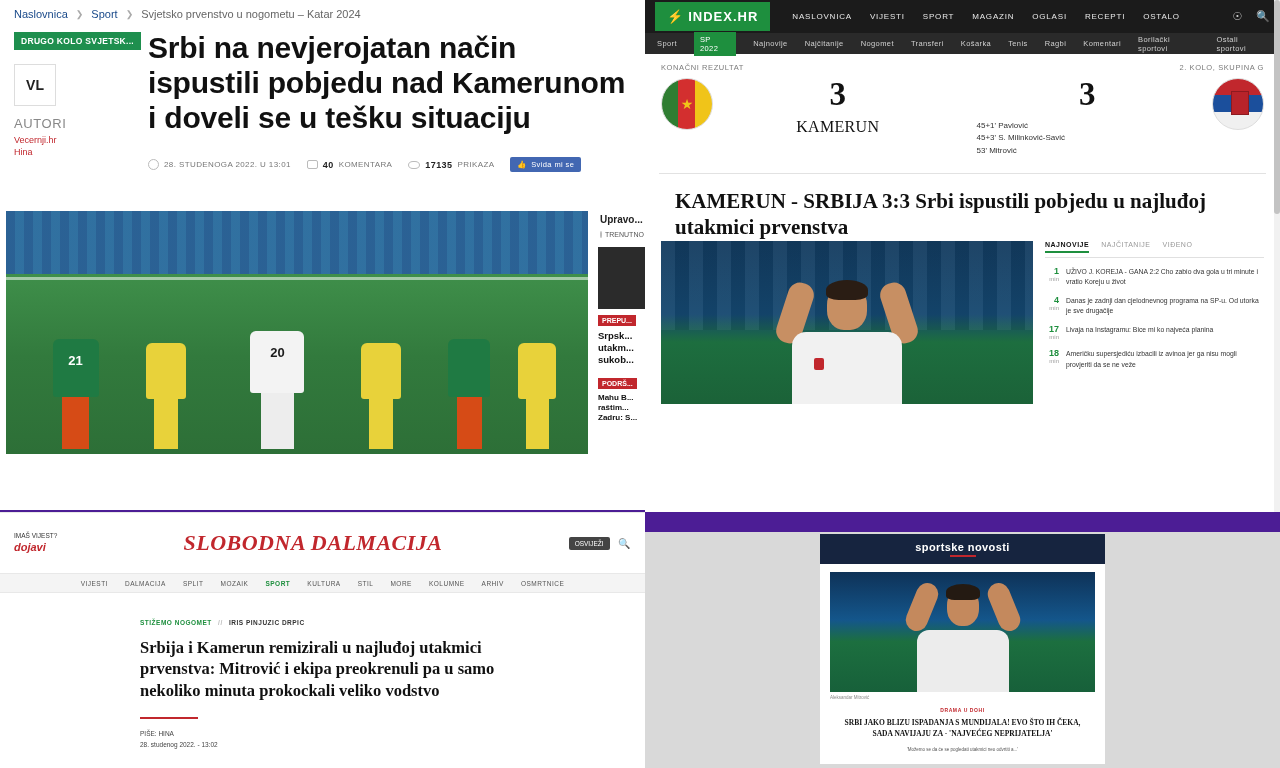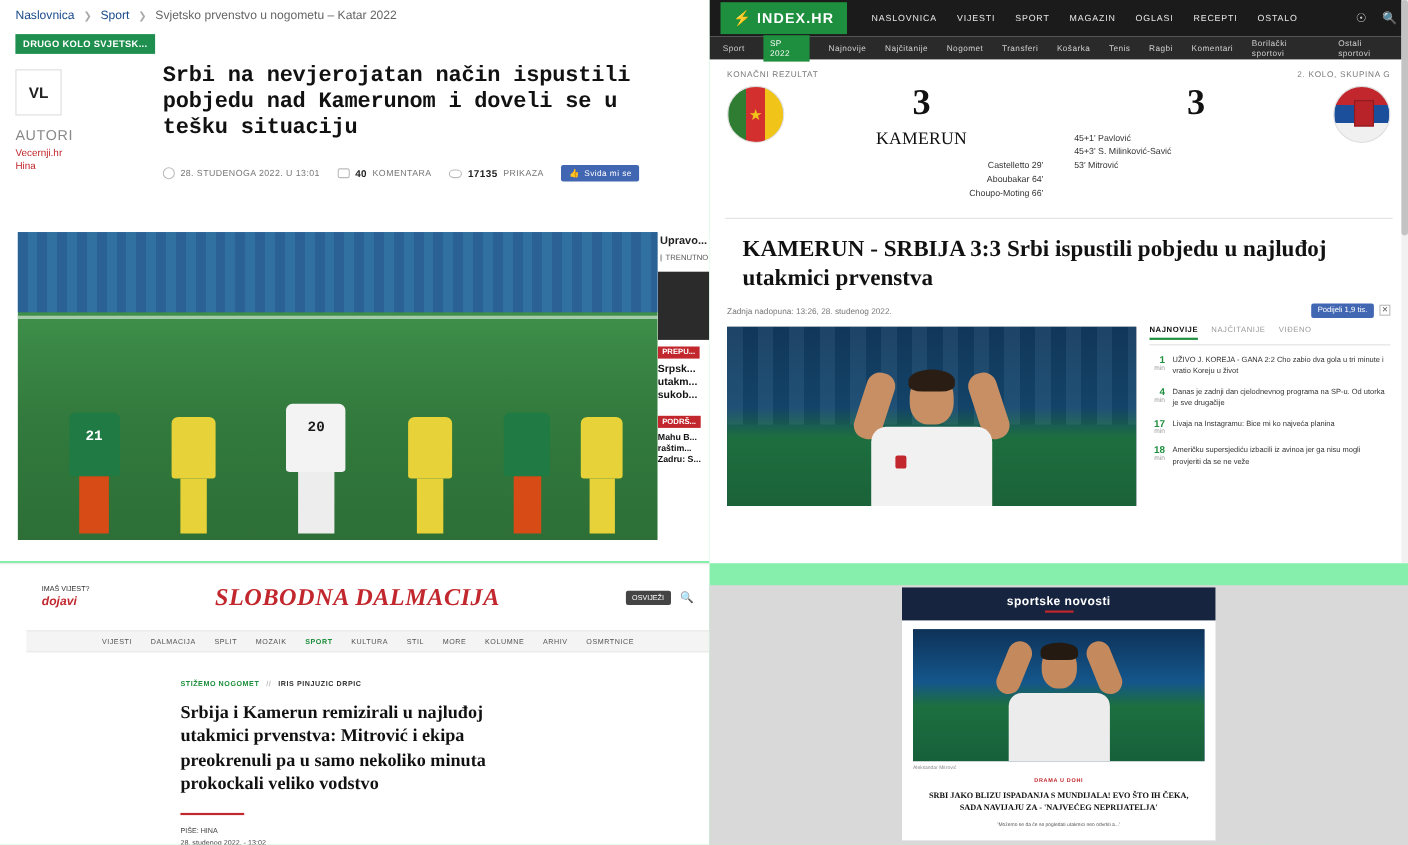--- a/index.html
+++ b/index.html
@@ -2,48 +2,48 @@
 <html><head>
 <meta charset="utf-8">
 <style>
   * { box-sizing: border-box; margin: 0; padding: 0; }
   html, body {
     width: 1280px; height: 768px;
     background: #ffffff;
     font-family: "Liberation Sans", sans-serif;
     overflow: hidden;
   }
-  .screen { position: relative; width: 1280px; height: 768px; background:#86efac; }
+  .screen { position: relative; width: 1280px; height: 768px; background:#4c1d95; }
 
   
   .q1 { position:absolute; left:0; top:0; width:645px; height:510px; background:#fff; overflow:hidden; }
   .q1-breadcrumb { display:flex; align-items:center; gap:8px; padding:8px 14px 6px 14px; font-size:11px; color:#444; }
   .q1-breadcrumb .crumb { color:#1a4a8a; }
   .q1-breadcrumb .crumb.muted { color:#666; }
   .q1-breadcrumb .sep { color:#aaa; font-size:9px; }
   .q1-body { display:flex; padding: 4px 14px 0 14px; gap:14px; }
   .q1-left { width:120px; flex:0 0 120px; }
   .q1-tag { display:inline-block; background:#1e8f4e; color:#fff; font-size:8.5px; font-weight:bold;
             letter-spacing:.3px; padding:4px 7px; white-space:nowrap; }
   .q1-logo { width:42px; height:42px; border:1px solid #ddd; margin-top:14px; display:flex;
              align-items:center; justify-content:center; font-weight:bold; font-size:14px; color:#222;}
   .q1-authors-label { font-size:13px; color:#888; letter-spacing:.6px; margin-top:10px; }
   .q1-author { font-size:9px; color:#c1272d; line-height:1.35; margin-top:3px; }
   .q1-right { flex:1; }
-  .q1-headline { font-family:Liberation Mono, monospace; font-weight:bold; font-size:20px; line-height:1.17;
-                 color:#111; letter-spacing:-.2px;margin-top:28px; }
+  .q1-headline { font-family:Liberation Sans, sans-serif; font-weight:bold; font-size:30px; line-height:1.17;
+                 color:#111; letter-spacing:-.2px; }
   .q1-sub { font-family:"Liberation Serif", serif; font-size:11.5px; color:#333; margin-top:13px; line-height:1.4;}
   .q1-meta { display:flex; align-items:center; gap:16px; margin-top:22px; font-size:8px; color:#777; letter-spacing:.4px;}
   .q1-meta .mi { display:flex; align-items:center; gap:5px; }
   .q1-meta .val { color:#222; font-weight:bold; font-size:9px; }
   .ico-circle { width:11px; height:11px; border:1px solid #bbb; border-radius:50%; display:inline-block;}
   .ico-bubble { width:11px; height:9px; border:1px solid #bbb; border-radius:2px; display:inline-block;}
   .ico-eye { width:12px; height:8px; border:1px solid #bbb; border-radius:50%/60%; display:inline-block;}
   .fb-like { background:#4267b2; color:#fff; font-size:7.5px; padding:3px 7px; border-radius:2px; display:flex; gap:4px; align-items:center;}
-  .q1-photo { position:absolute; left:16px; top:211px; width:582px; height:280px; overflow:hidden;font-family:Liberation Mono, monospace; }
+  .q1-photo { position:absolute; left:6px; top:211px; width:582px; height:243px; overflow:hidden; }
   .q1-rail { position:absolute; left:598px; top:211px; width:47px; height:296px; overflow:hidden; background:#fff;}
   .rail-top { font-size:10px; color:#222; padding:3px 2px; font-weight:bold;}
   .rail-item { margin-top:6px; }
   .rail-thumb { width:100%; height:62px; background:#2b2b2b; position:relative; overflow:hidden;}
   .rail-badge { display:inline-block; background:#c1272d; color:#fff; font-size:7px; font-weight:bold; padding:2px 4px; }
   .rail-badge.dark { background:#c1272d; }
   .rail-txt { font-size:9.5px; font-weight:bold; color:#111; line-height:1.25; margin-top:3px;}
   .rail-txt.small { font-size:8px; font-weight:bold; }
   .rail-live { font-size:7px; color:#555; display:flex; gap:3px; align-items:center; padding:3px 2px;}
 
@@ -119,21 +119,21 @@
                  background:#2a1d14; border-radius:50% 50% 30% 30%;}
   .p2man .body { position:absolute; left:50%; transform:translateX(-50%); bottom:0; width:110px; height:72px;
                  background:#f1f1f1; border-radius:14px 14px 0 0;}
   .p2man .armL, .p2man .armR { position:absolute; top:4px; width:26px; height:62px; background:#c78f63; border-radius:12px;}
   .p2man .armL { left:10px; transform:rotate(18deg);}
   .p2man .armR { right:10px; transform:rotate(-18deg);}
   .p2man .crest { position:absolute; left:42px; bottom:34px; width:10px; height:12px; background:#c1272d; border-radius:2px;}
 
   
   .q3 { position:absolute; left:0; top:512px; width:645px; height:256px; background:#fff; overflow:hidden;
-        border-top:1px solid #e8e8e8;padding-left:24px;}
+        border-top:1px solid #e8e8e8;}
   .q3-header { height:60px; display:flex; align-items:center; padding:0 14px; }
   .q3-dojavi { display:flex; flex-direction:column; font-size:6.5px; color:#333; line-height:1.3;}
   .q3-dojavi b { color:#c1272d; font-size:11px; font-style:italic;}
   .q3-brand { flex:1; text-align:center; font-family:"Liberation Serif", serif; font-weight:bold; font-style:italic;
               font-size:22px; color:#c1272d; letter-spacing:.5px;}
   .q3-hdr-right { display:flex; align-items:center; gap:9px;}
   .q3-chip { background:#444; color:#fff; font-size:6.5px; padding:3px 6px; border-radius:2px;}
   .q3-nav { height:20px; background:#f4f4f4; display:flex; align-items:center; justify-content:center;
             gap:17px; border-top:1px solid #e8e8e8; border-bottom:1px solid #e8e8e8;}
   .q3-nav a { font-size:6.5px; color:#555; letter-spacing:.5px; text-decoration:none;}
@@ -180,21 +180,21 @@
 
 <div class="screen">
 
   <div class="q1">
 
     <div class="q1-breadcrumb">
       <span class="crumb">Naslovnica</span>
       <span class="sep">❯</span>
       <span class="crumb">Sport</span>
       <span class="sep">❯</span>
-      <span class="crumb muted">Svjetsko prvenstvo u nogometu – Katar 2022</span>
+      <span class="crumb muted">Svjetsko prvenstvo u nogometu – Katar 2024</span>
     </div>
 
     <div class="q1-body">
       <div class="q1-left">
         <div class="q1-tag">DRUGO KOLO SVJETSK...</div>
         <div class="q1-logo">VL</div>
         <div class="q1-authors-label">AUTORI</div>
         <div class="q1-author" style="white-space:pre-line">Vecernji.hr
 Hina</div>
       </div>
@@ -316,42 +316,32 @@
     <div class="q2-scoreline">
       <span>KONAČNI REZULTAT</span>
       <span>2. KOLO, SKUPINA G</span>
     </div>
 
     <div class="q2-score">
       <div class="flag flag-cam"></div>
       <div class="score-col">
         <div class="score-num">3</div>
         <div class="score-team">KAMERUN</div>
-        <div class="scorers left" style="white-space:pre-line">Castelletto 29'
-Aboubakar 64'
-Choupo-Moting 66'</div>
       </div>
       <div class="score-col">
         <div class="score-num">3</div>
         <div class="scorers right" style="white-space:pre-line">45+1' Pavlović
 45+3' S. Milinković-Savić
 53' Mitrović</div>
       </div>
       <div class="flag flag-srb"></div>
     </div>
 
     <h1 class="q2-h1">KAMERUN - SRBIJA 3:3 Srbi ispustili pobjedu u najluđoj utakmici prvenstva</h1>
 
-    <div class="q2-metarow">
-      <span class="q2-date">Zadnja nadopuna: 13:26, 28. studenog 2022.</span>
-      <span class="q2-share">
-        <span class="q2-fb">Podijeli 1,9 tis.</span>
-        <span class="q2-x">✕</span>
-      </span>
-    </div>
 
     <div class="q2-main">
       <div class="q2-photo">
         <div class="p2bg"></div>
         <div class="p2blur"></div>
         <div class="p2man">
           <div class="armL"></div>
           <div class="armR"></div>
           <div class="body"></div>
           <div class="crest"></div>

